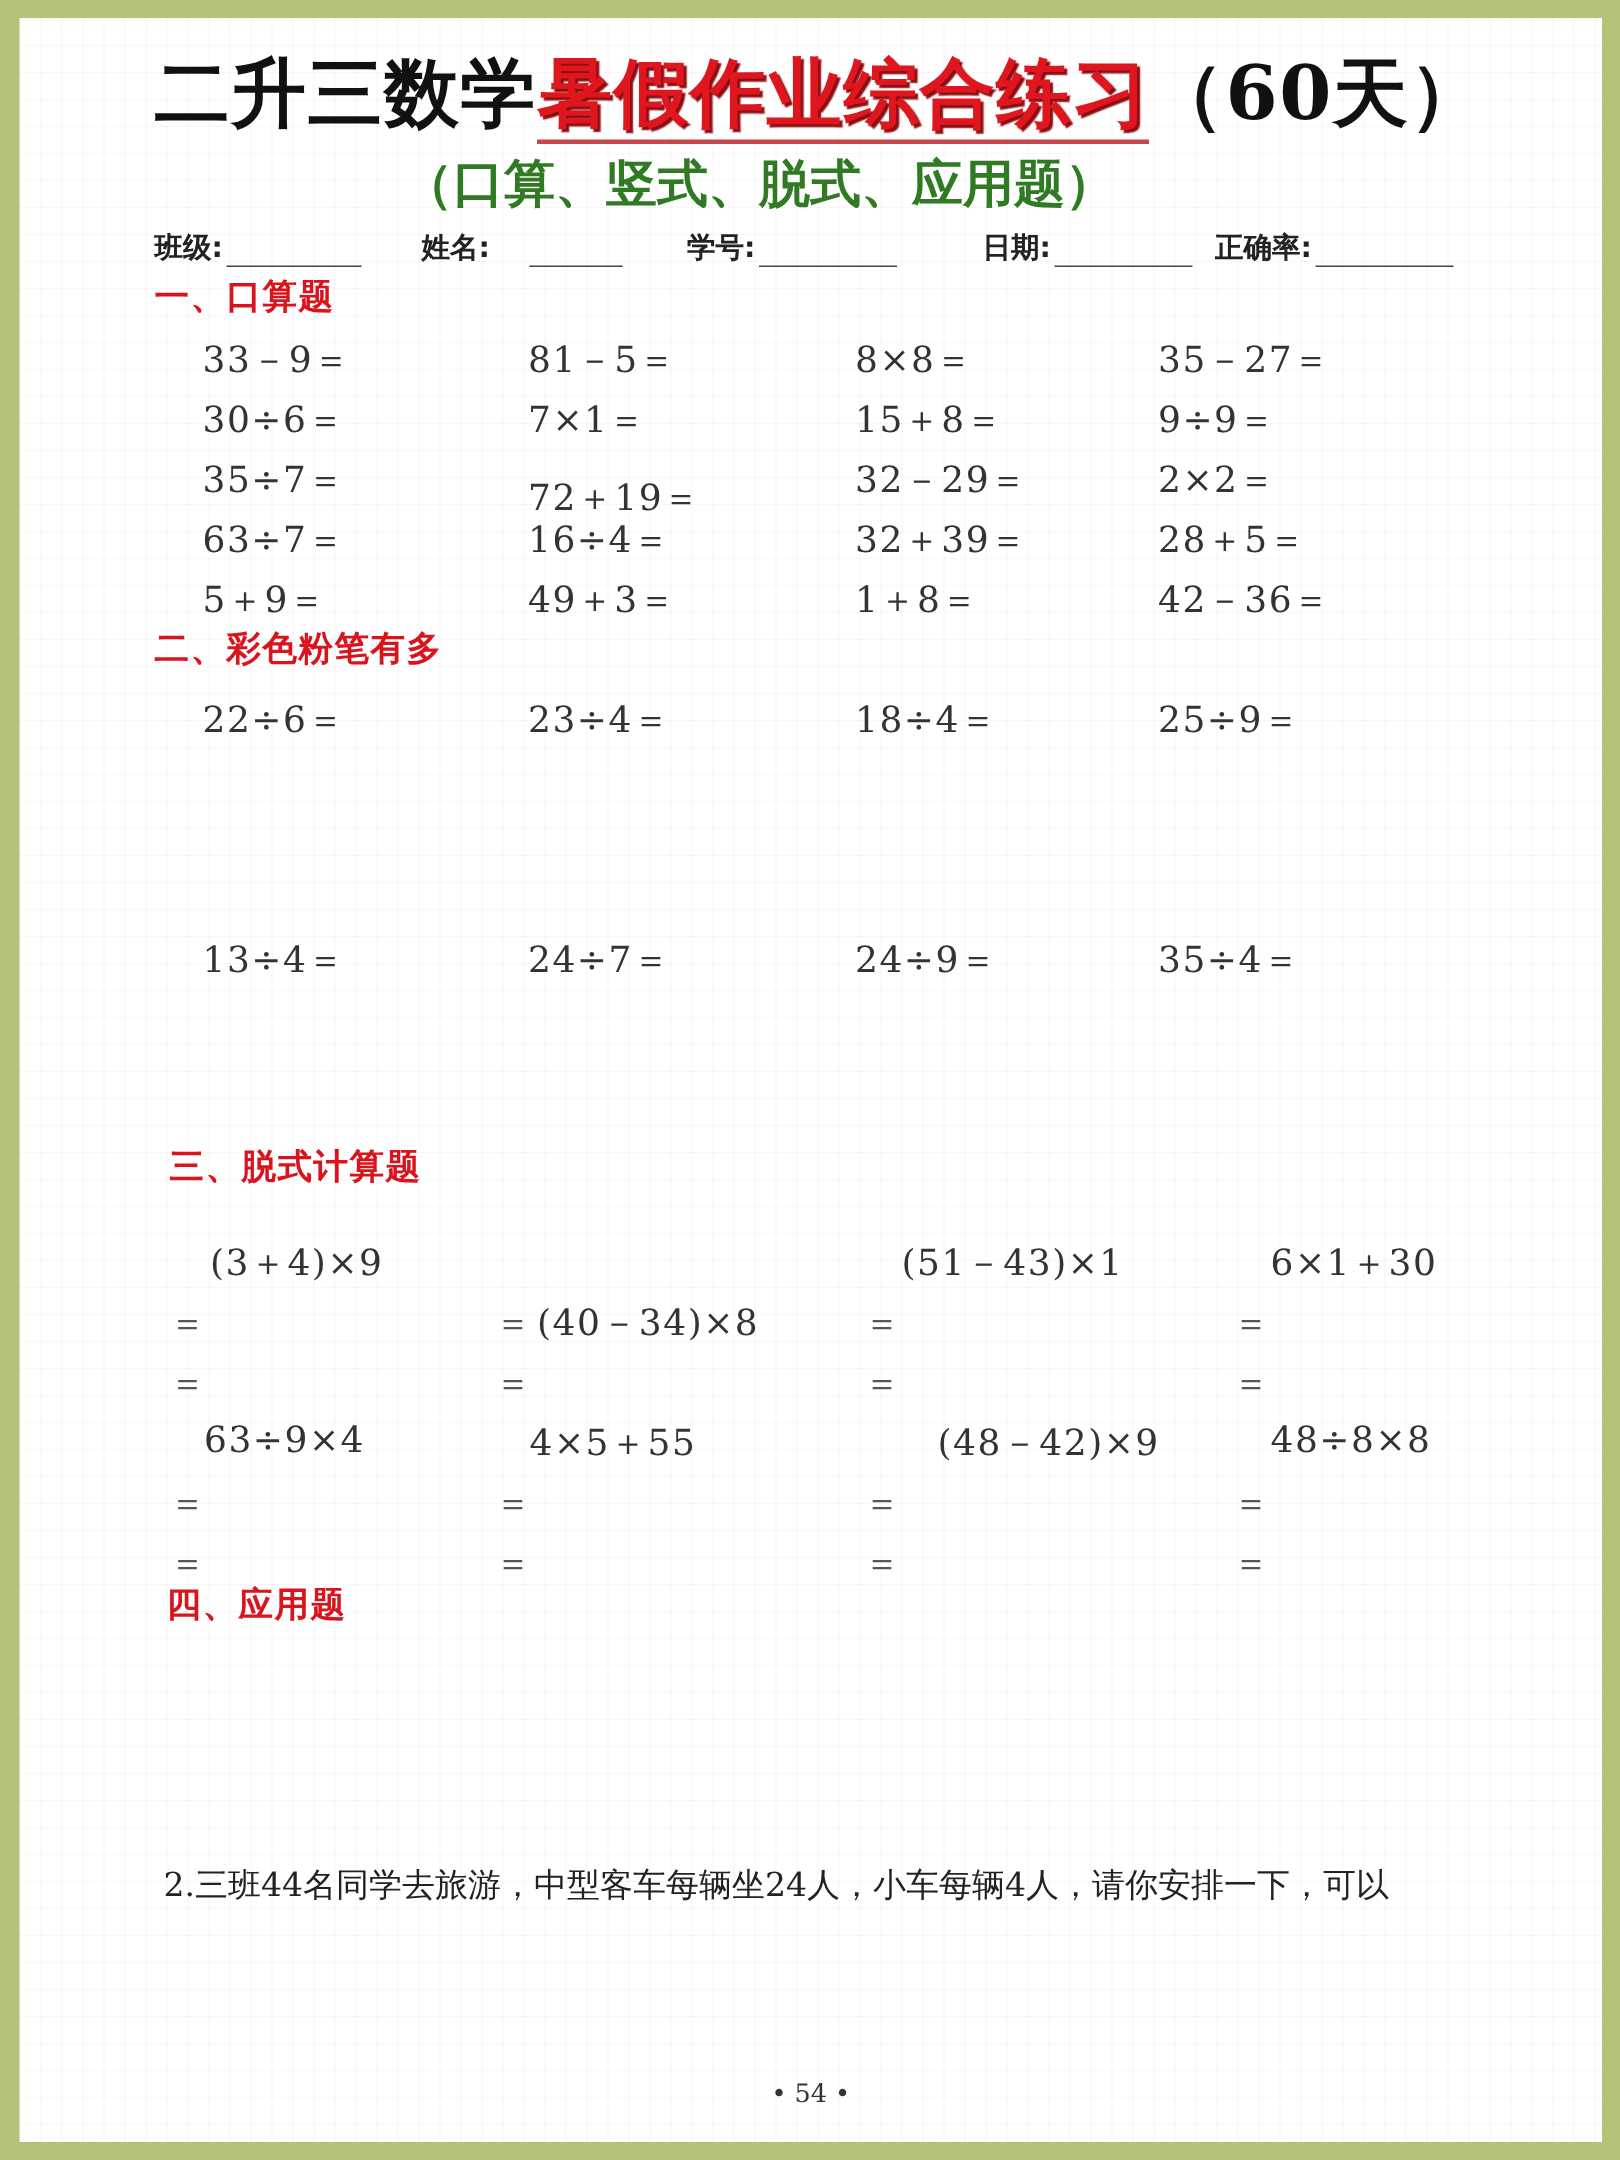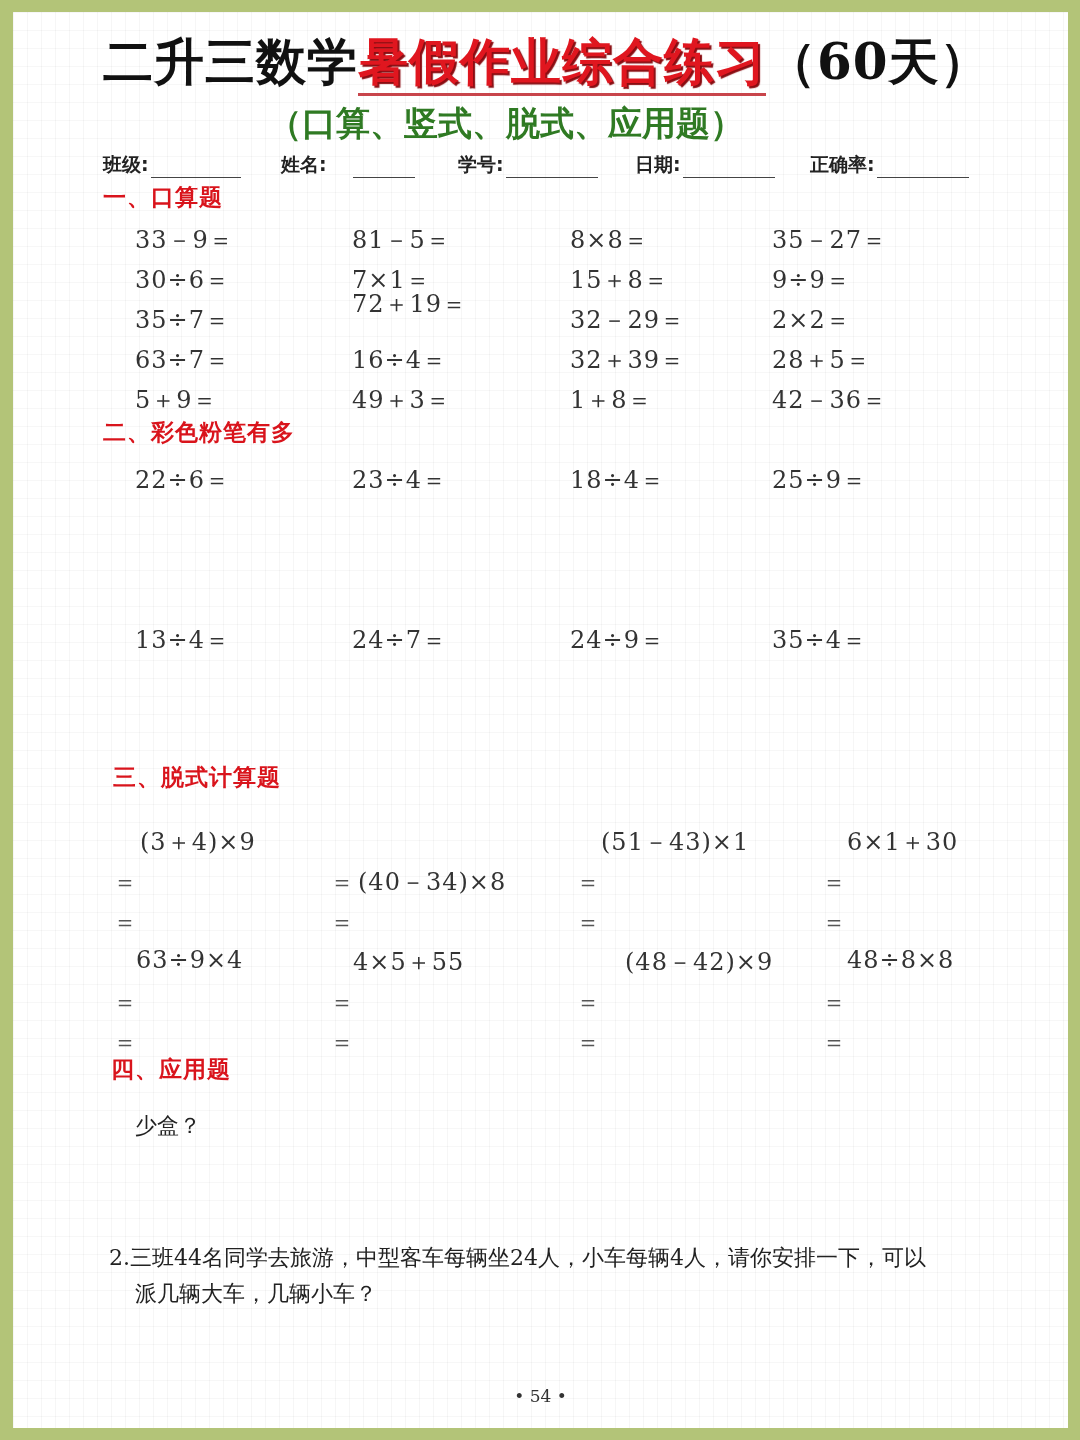--- a/index.html
+++ b/index.html
@@ -86,21 +86,21 @@
   <div class="abs fields">
     <div class="field" style="left:0px">
       <span>班级:</span><span class="blank" style="width:90px"></span>
     </div>
     <div class="field" style="left:178px">
       <span>姓名:</span><span class="blank" style="width:62px;margin-left:26px"></span>
     </div>
     <div class="field" style="left:355px">
       <span>学号:</span><span class="blank" style="width:92px"></span>
     </div>
-    <div class="field" style="left:532px">
+    <div class="field" style="left:552px">
       <span>日期:</span><span class="blank" style="width:92px"></span>
     </div>
     <div class="field" style="left:707px">
       <span>正确率:</span><span class="blank" style="width:92px"></span>
     </div>
   </div>
 
   <div class="abs section-title" style="left:90px; top:170px;">一、口算题</div>
 
   <div>
@@ -108,21 +108,21 @@
     <div class="abs expr" style="left:339px; top:212px">81－5＝</div>
     <div class="abs expr" style="left:557px; top:212px">8×8＝</div>
     <div class="abs expr" style="left:759px; top:212px">35－27＝</div>
 
     <div class="abs expr" style="left:122px; top:252px">30÷6＝</div>
     <div class="abs expr" style="left:339px; top:252px">7×1＝</div>
     <div class="abs expr" style="left:557px; top:252px">15＋8＝</div>
     <div class="abs expr" style="left:759px; top:252px">9÷9＝</div>
 
     <div class="abs expr" style="left:122px; top:292px">35÷7＝</div>
-    <div class="abs expr" style="left:339px; top:276px">72＋19＝</div>
+    <div class="abs expr" style="left:339px; top:304px">72＋19＝</div>
     <div class="abs expr" style="left:557px; top:292px">32－29＝</div>
     <div class="abs expr" style="left:759px; top:292px">2×2＝</div>
 
     <div class="abs expr" style="left:122px; top:332px">63÷7＝</div>
     <div class="abs expr" style="left:339px; top:332px">16÷4＝</div>
     <div class="abs expr" style="left:557px; top:332px">32＋39＝</div>
     <div class="abs expr" style="left:759px; top:332px">28＋5＝</div>
 
     <div class="abs expr" style="left:122px; top:372px">5＋9＝</div>
     <div class="abs expr" style="left:339px; top:372px">49＋3＝</div>
@@ -175,22 +175,20 @@
     <div class="abs eq" style="left:100px; top:1014px">＝</div>
     <div class="abs eq" style="left:317px; top:1014px">＝</div>
     <div class="abs eq" style="left:563px; top:1014px">＝</div>
     <div class="abs eq" style="left:809px; top:1014px">＝</div>
   </div>
 
   <div class="abs section-title" style="left:98px; top:1042px;">四、应用题</div>
 
   <div>
     <div class="abs problem" style="left:96px; top:1096px; width:920px;">
-      <div style="padding-left:26px">少盒？</div>
     </div>
     <div class="abs problem" style="left:96px; top:1228px; width:920px;">
       <div>2.三班44名同学去旅游，中型客车每辆坐24人，小车每辆4人，请你安排一下，可以</div>
-      <div style="padding-left:26px">派几辆大车，几辆小车？</div>
     </div>
   </div>
 
   <div class="abs page-num">•  54  •</div>
 </div>
 
 </body></html>

